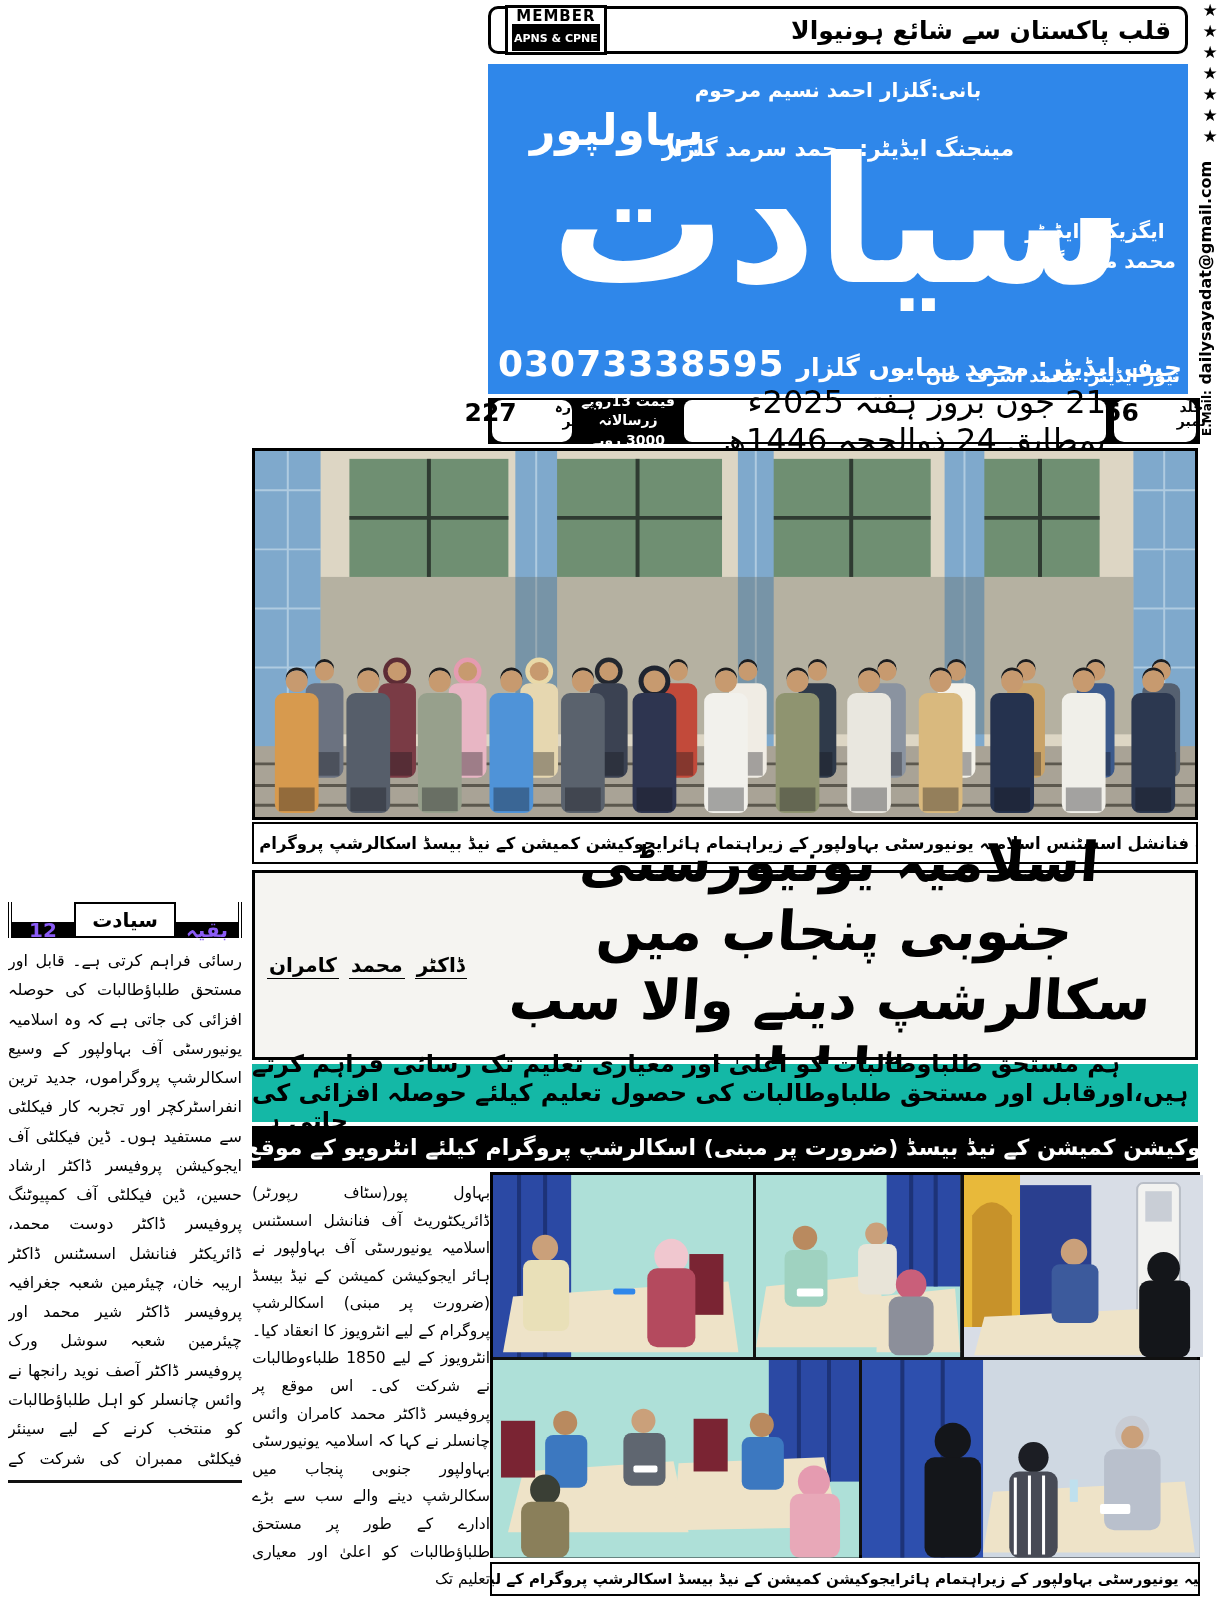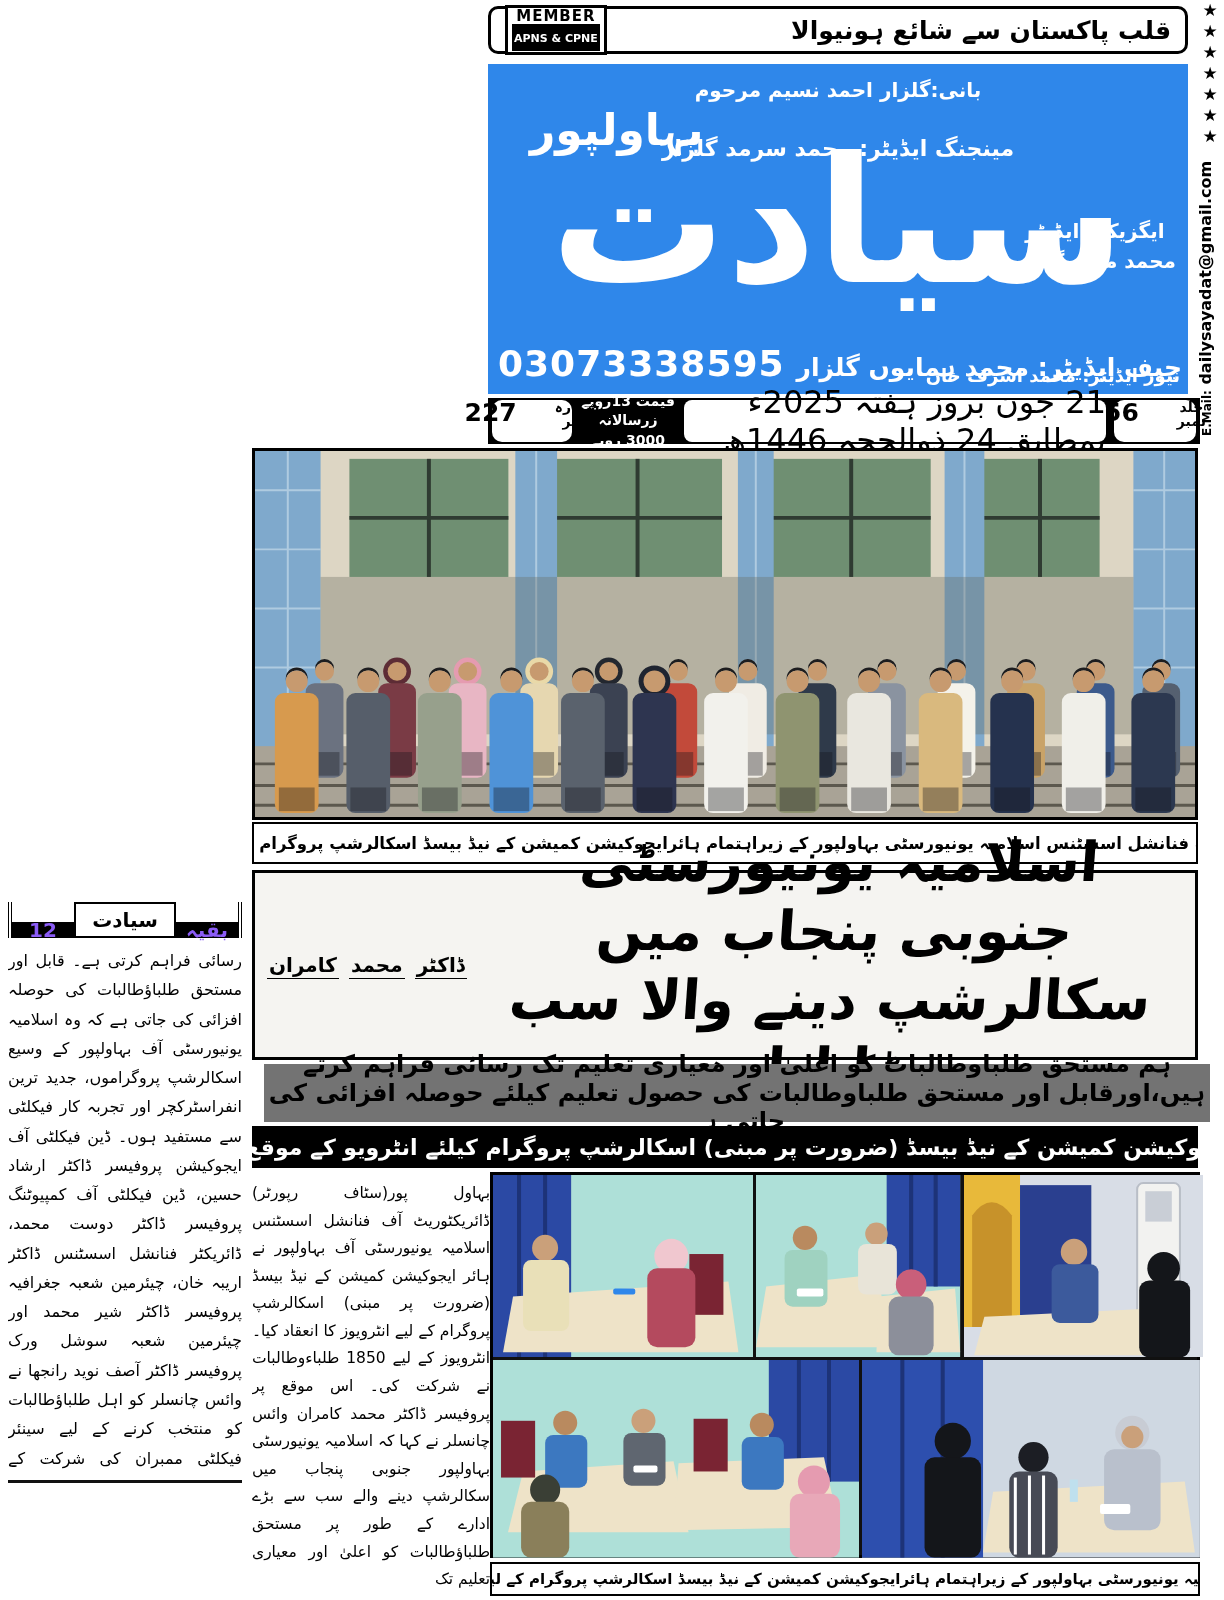--- a/index.html
+++ b/index.html
@@ -81,23 +81,23 @@
     display:flex; direction:rtl; align-items:center; justify-content:center; gap:14px; padding:6px 12px;
   }
   .headline-main {
     font-size:55px; font-weight:bold; text-align:center; line-height:1.25;
     transform:skewX(-4deg);
   }
   .headline-attrib { display:flex; flex-direction:row; align-items:center; gap:10px;
     font-size:20px; font-weight:bold; line-height:1.3; border-right:0; }
   .headline-attrib span { border-bottom:1px solid #000; padding:0 2px; }
   .subheadline {
-    position:absolute; left:264px; top:1064px; width:946px; height:58px;
-    background:#737373; display:flex; align-items:center; justify-content:center;
-    font-size:24px; font-weight:bold; direction:rtl; text-align:center; line-height:1.2;
+    position:absolute; left:252px; top:1064px; width:946px; height:58px;
+    background:#14b8a6; display:flex; align-items:center; justify-content:center;
+    font-size:24px; font-weight:bold; direction:rtl; text-align:left; line-height:1.2;
   }
   .black-bar {
     position:absolute; left:252px; top:1126px; width:946px; height:42px;
     background:#000; color:#fff; display:flex; align-items:center; justify-content:center;
     font-size:22px; font-weight:bold; direction:rtl; white-space:nowrap; overflow:hidden;
   }
   
   .left-col { position:absolute; left:8px; top:902px; width:234px; direction:rtl; }
   .cont-header { display:flex; direction:rtl; height:36px; font-weight:bold;
                  border-left:4px double #000; border-right:4px double #000; }

